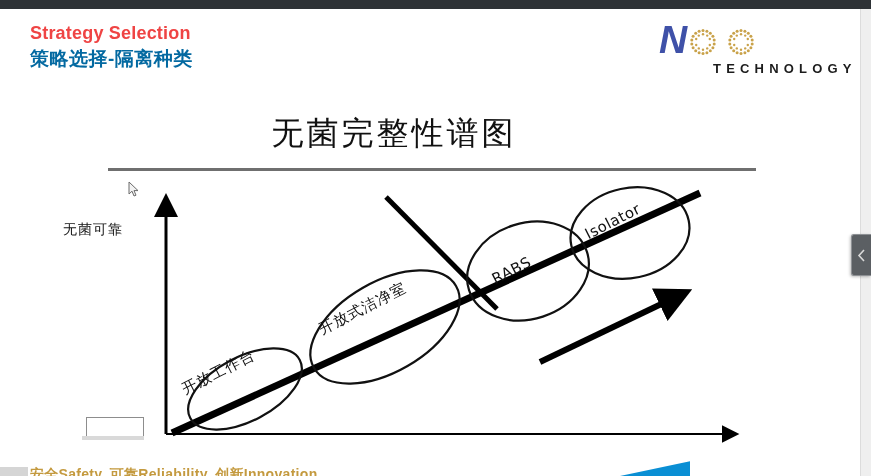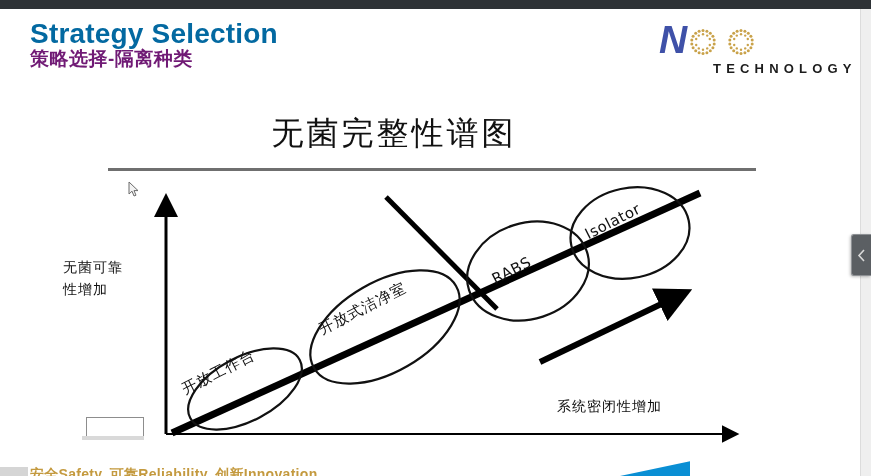--- a/index.html
+++ b/index.html
@@ -32,25 +32,25 @@
   #sidebar-toggle svg{display:block;}
 
   
   #slide-header{
     position:absolute;left:0;top:0;width:871px;height:86px;
   }
   #title-block{
     position:absolute;left:30px;top:12px;
   }
   .title-en{
-    color:#0369a1;font-size:28px;font-weight:bold;line-height:25px;
+    color:#ef4444;font-size:18px;font-weight:bold;line-height:25px;
     letter-spacing:.2px;white-space:nowrap;
   }
   .title-zh{
-    color:#701a75;font-size:19px;font-weight:bold;line-height:25px;
+    color:#0369a1;font-size:19px;font-weight:bold;line-height:25px;
     letter-spacing:.5px;white-space:nowrap;
   }
 
   
   #logo{
     position:absolute;right:26px;top:11px;width:186px;height:62px;
   }
   #logo-word{
     position:relative;height:40px;width:186px;
   }
@@ -85,21 +85,20 @@
     font-family:"DejaVu Sans","Liberation Sans",sans-serif;
   }
   #chart-rule{
     position:absolute;left:108px;top:159px;width:648px;height:3px;
     background:#6f6f6f;
   }
   #y-axis-label{
     position:absolute;left:63px;top:209px;width:96px;
     font-size:14px;color:#111;line-height:22px;letter-spacing:1px;
     font-family:"DejaVu Sans","Liberation Sans",sans-serif;
-    margin-top:38px;
   }
   #x-axis-label{
     position:absolute;left:557px;top:389px;
     font-size:14px;color:#111;letter-spacing:1px;white-space:nowrap;
     font-family:"DejaVu Sans","Liberation Sans",sans-serif;
   }
   #legend-box{
     position:absolute;left:86px;top:408px;width:56px;height:18px;
     border:1px solid #8d8d8d;background:#fff;
   }
@@ -264,23 +263,21 @@
     <ellipse cx="630" cy="224" rx="60" ry="45" transform="rotate(-12 630 224)" fill="none" stroke="#111" stroke-width="2.2"></ellipse>
   </svg>
 
   <div class="ell-label" id="lbl-bench">开放工作台</div>
   <div class="ell-label" id="lbl-clean">开放式洁净室</div>
   <div class="ell-label" id="lbl-rabs">RABS</div>
   <div class="ell-label" id="lbl-iso">Isolator</div>
 
   <div id="y-axis-label">
     <div>无菌可靠</div>
-    <div>性增加</div>
   </div>
-  <div id="x-axis-label">系统密闭性增加</div>
 
   <div id="legend-box"></div>
 
   <svg id="mouse-cursor" viewBox="0 0 12 17">
     <path d="M1,1 L1,13 L4,10.2 L6,15 L8,14.2 L6,9.6 L10,9.6 z" fill="#f2f2f2" stroke="#6b6b6b" stroke-width="1"></path>
   </svg>
 
   <div id="top-chip"></div>
   <div id="bottom-blue">
     <svg width="871" height="36" viewBox="0 0 871 36" aria-hidden="true">

